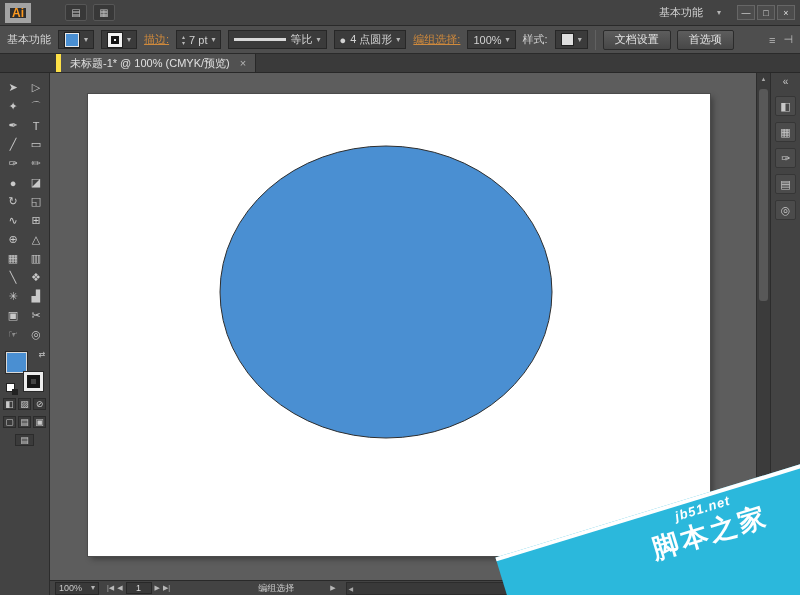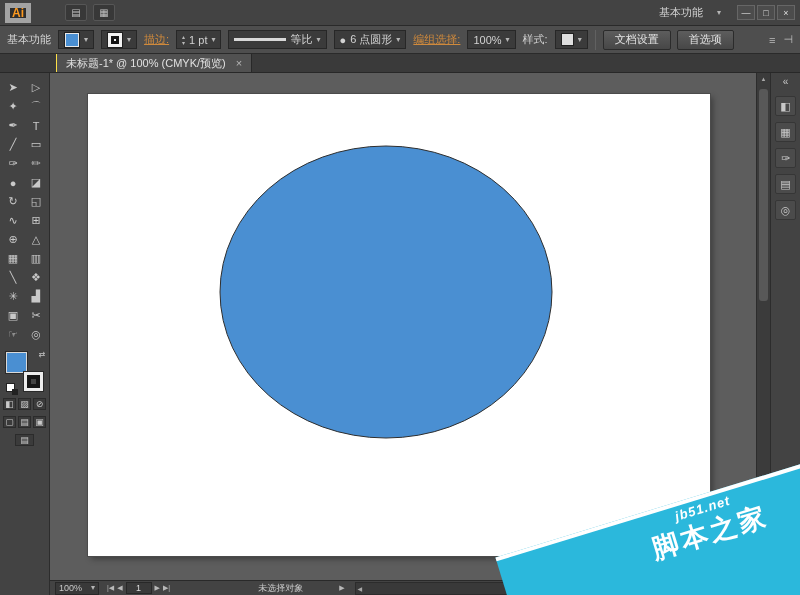--- a/index.html
+++ b/index.html
@@ -35,21 +35,21 @@
   .field{background:#3b3b3b;border:1px solid #272727;height:19px;display:flex;align-items:center;padding:0 5px;gap:4px;}
   .profile-line{width:52px;height:3px;background:#d8d8d8;}
   .style-swatch{width:13px;height:13px;background:#dedede;border:1px solid #202020;}
   .csep{width:1px;height:20px;background:#3a3a3a;border-right:1px solid #616161;}
   .cbtn{height:20px;padding:0 11px;background:linear-gradient(#5d5d5d,#474747);border:1px solid #2b2b2b;border-radius:2px;
         font-size:11px;color:#e3e3e3;display:flex;align-items:center;}
   .cb-right{margin-left:auto;display:flex;align-items:center;gap:8px;color:#bdbdbd;}
 
   
   .tabbar{height:19px;background:#3a3a3a;border-bottom:1px solid #282828;display:flex;align-items:stretch;padding-left:56px;}
-  .tab{background:#515151;border-right:1px solid #282828;border-left:1px solid #fde047;display:flex;align-items:center;
+  .tab{background:#515151;border-right:1px solid #282828;border-left:5px solid #fde047;display:flex;align-items:center;
        gap:10px;padding:0 9px;font-size:11px;color:#e0e0e0;}
   .tab-close{font-size:11px;color:#b5b5b5;}
 
   
   .main{display:flex;height:522px;}
 
   .toolbar{width:50px;background:#434343;border-right:1px solid #2c2c2c;display:flex;flex-direction:column;
            align-items:center;padding-top:5px;flex:none;}
   .tools{display:grid;grid-template-columns:23px 23px;}
   .tool{height:19px;display:flex;align-items:center;justify-content:center;font-size:11px;color:#c9c9c9;cursor:default;}
@@ -140,33 +140,33 @@
       <span class="swatch-stroke"></span>
       <span class="caret">▾</span>
     </div>
 
     <span class="link">描边:</span>
     <div class="field">
       <span class="stepper">
         <span>▴</span>
           <span>▾</span>
       </span>
-      <span>1 pt</span>
+      <span>7 pt</span>
       <span class="caret">▾</span>
     </div>
 
     <div class="combo">
       <span class="profile-line"></span>
       <span>等比</span>
       <span class="caret">▾</span>
     </div>
 
     <div class="combo">
       <span>●</span>
-      <span>6 点圆形</span>
+      <span>4 点圆形</span>
       <span class="caret">▾</span>
     </div>
 
     <span class="link">编组选择:</span>
     <div class="combo">
       <span>100%</span>
       <span class="caret">▾</span>
     </div>
 
     <span>样式:</span>
@@ -268,21 +268,21 @@
           <span>100%</span>
           <span class="caret">▾</span>
         </div>
         <div class="nav">
           <span class="nav-btn">|◀</span>
           <span class="nav-btn">◀</span>
           <span class="ab-field">1</span>
           <span class="nav-btn">▶</span>
           <span class="nav-btn">▶|</span>
         </div>
-        <span class="tool-name">未选择对象</span>
+        <span class="tool-name">编组选择</span>
         <span class="flyout">▶</span>
         <div class="hscroll">
           <span class="harrow">◀</span>
           <div class="hthumb"></div>
           <span class="harrow">▶</span>
         </div>
       </div>
     </div>
 
     <div class="vscroll">

